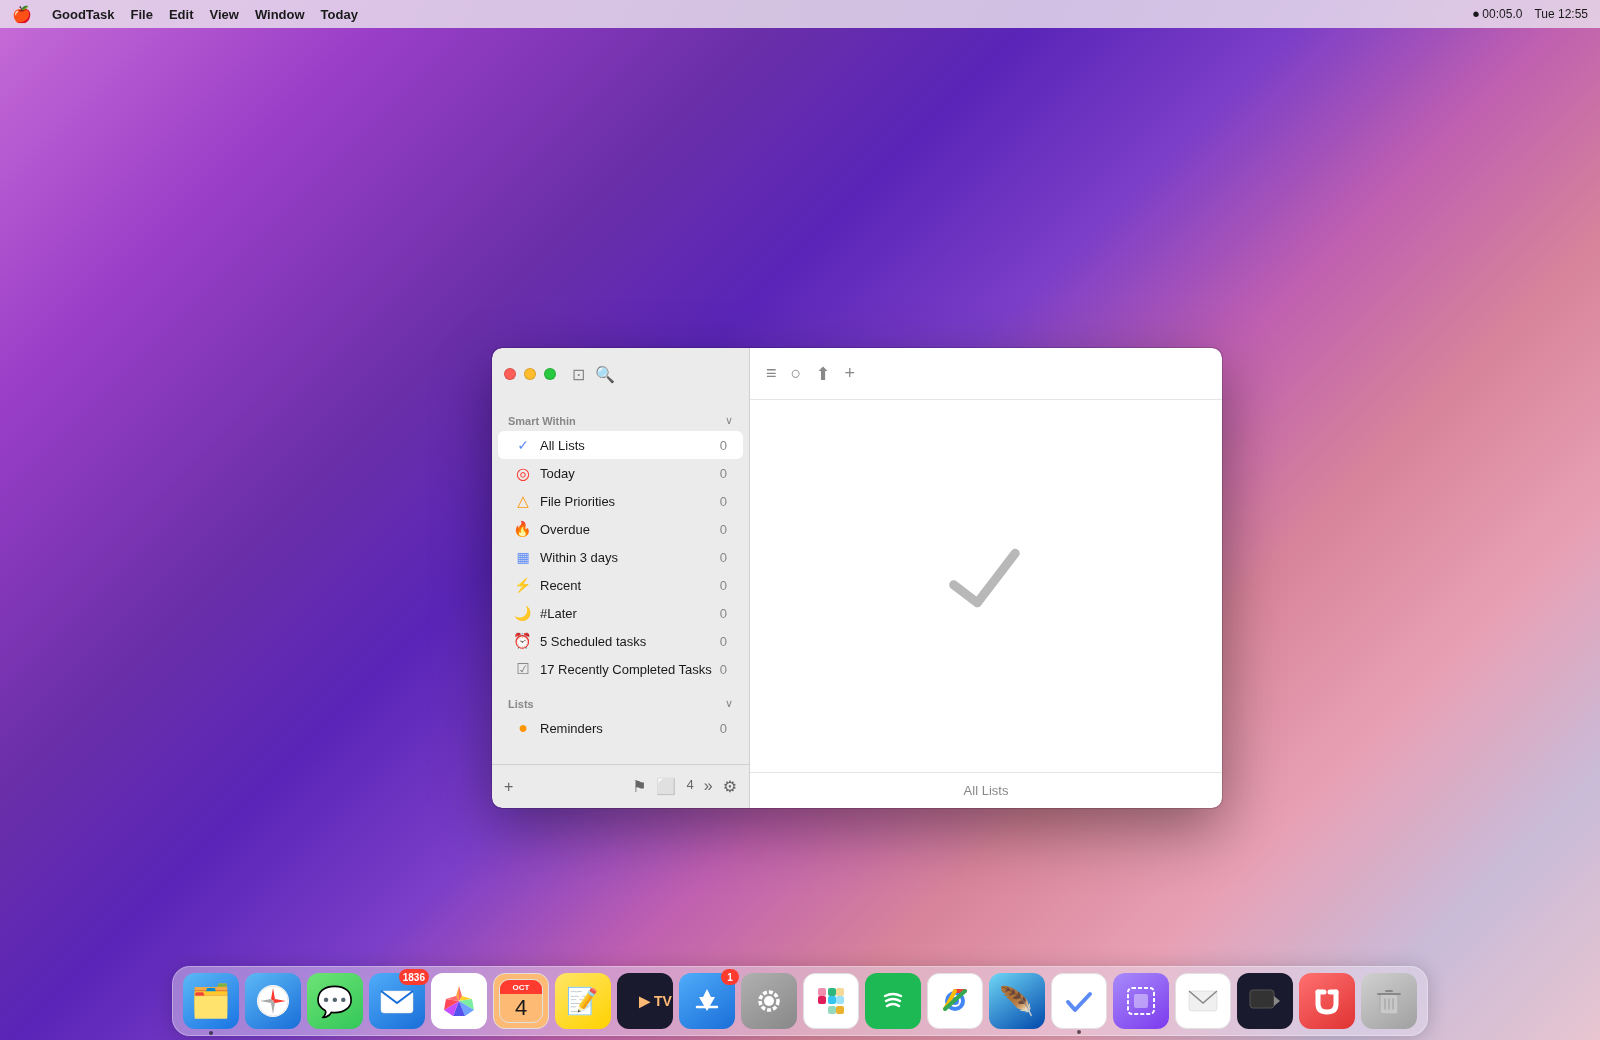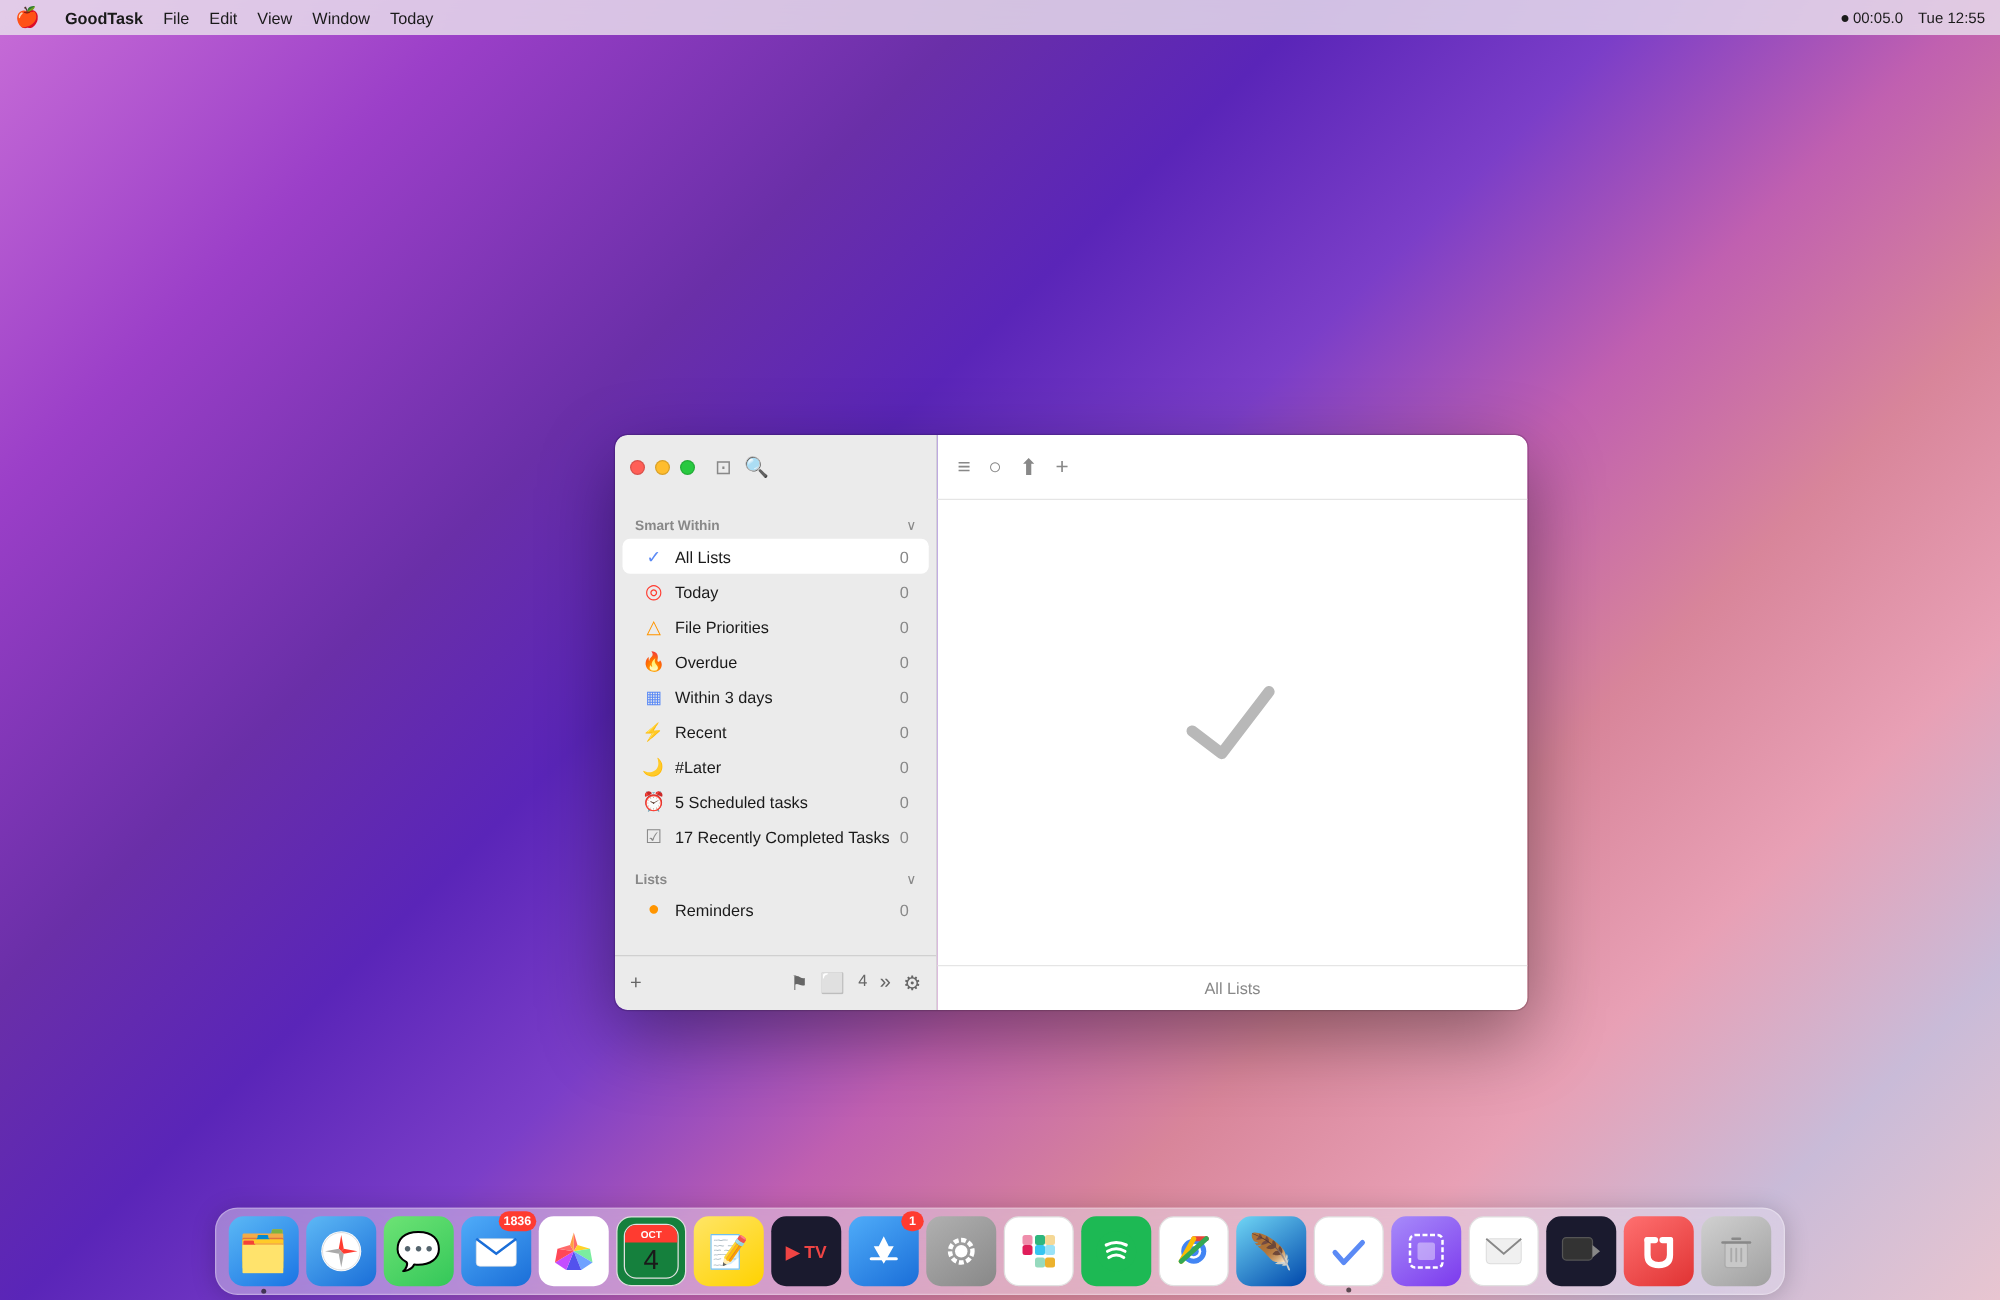--- a/index.html
+++ b/index.html
@@ -54,21 +54,21 @@
     }
 
     .apple-icon {
       font-size: 16px;
       margin-right: 4px;
     }
 
     .menubar-item {
       font-size: 13px;
       color: #1a1a1a;
-      font-weight: 400;
+      font-weight: 700;
     }
 
     .menubar-item.bold {
       font-weight: 600;
     }
 
     .menubar-right {
       margin-left: auto;
       display: flex;
       align-items: center;
@@ -515,37 +515,37 @@
       <path d="M19,19 L22,14 L32,17" fill="#ffd32a" stroke="none"></path>
       <path d="M19,19 L32,17 L34,28" fill="#7bed9f" stroke="none"></path>
       <path d="M19,19 L34,28 L25,34" fill="#70a1ff" stroke="none"></path>
       <path d="M19,19 L25,34 L13,34" fill="#5352ed" stroke="none"></path>
       <path d="M19,19 L13,34 L4,28" fill="#c44dff" stroke="none"></path>
       <path d="M19,19 L4,28 L6,17" fill="#ff4757" stroke="none"></path>
       <path d="M19,19 L6,17 L16,14" fill="#ff6b6b" stroke="none"></path>
     </svg>
   </div>
 
-  <div class="dock-item dock-calendar" style="background:#15803d; border:1px solid #e0e0e0;">
+  <div class="dock-item dock-calendar" style="background:#fdba74; border:1px solid #e0e0e0;">
     <div style="display:flex;flex-direction:column;align-items:center;width:44px;height:44px;border-radius:10px;overflow:hidden;border:1px solid #e0e0e0;">
       <div style="background:#ff3b30;width:100%;height:14px;display:flex;align-items:center;justify-content:center;">
         <span style="color:white;font-size:8px;font-weight:600;">OCT</span>
       </div>
       <div style="flex:1;display:flex;align-items:center;justify-content:center;">
         <span style="font-size:22px;font-weight:300;color:#1a1a1a;">4</span>
       </div>
     </div>
   </div>
 
   <div class="dock-item dock-notes" style="background: linear-gradient(145deg, #ffe566, #ffd200);">
     <span style="font-size:26px;">📝</span>
   </div>
 
   <div class="dock-item dock-tv" style="background:#1a1a2e; border-radius:12px;">
-    <span style="color:#ef4444;font-size:14px;font-weight:600;">▶ TV</span>
+    <span style="color:#fdba74;font-size:14px;font-weight:600;padding-left:21px;">▶ TV</span>
   </div>
 
   <div class="dock-item" style="background: linear-gradient(145deg, #4facf9, #1a6ed8); border-radius:12px;">
     <svg width="36" height="36" viewBox="0 0 36 36">
       <path d="M18,6 L22,14 L26,14 L18,28 L10,14 L14,14 Z" fill="white"></path>
       <path d="M8,24 L28,24" stroke="white" stroke-width="2.5" stroke-linecap="round"></path>
     </svg>
     <div class="badge">1</div>
   </div>
 

